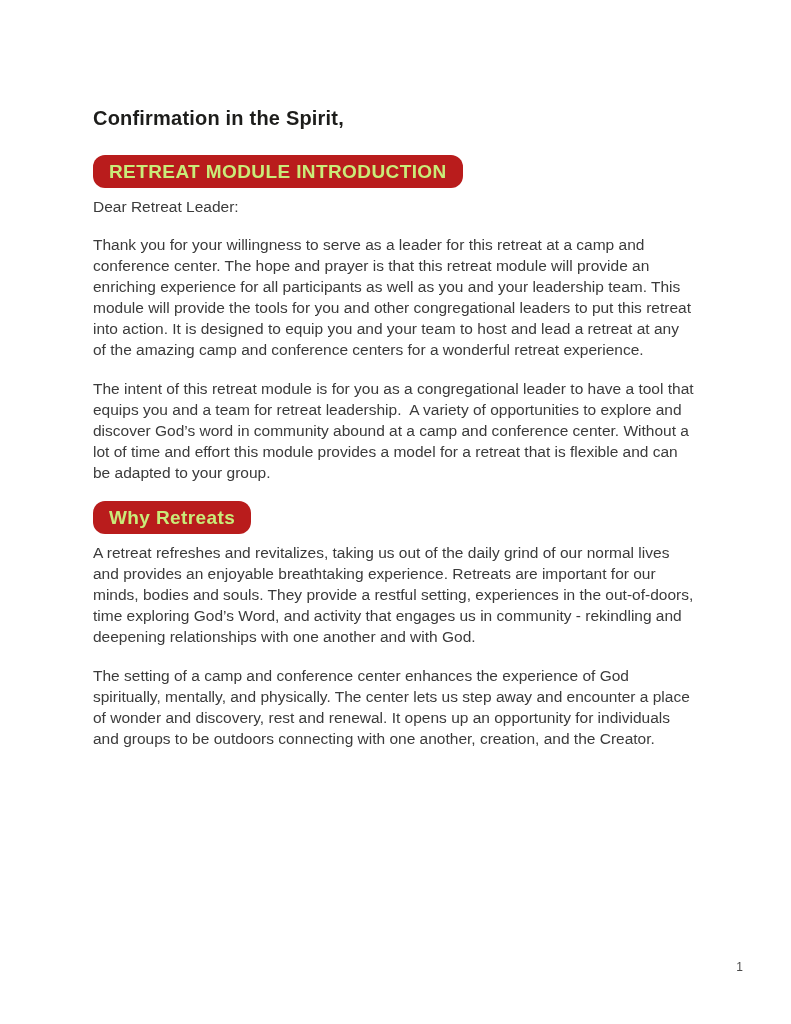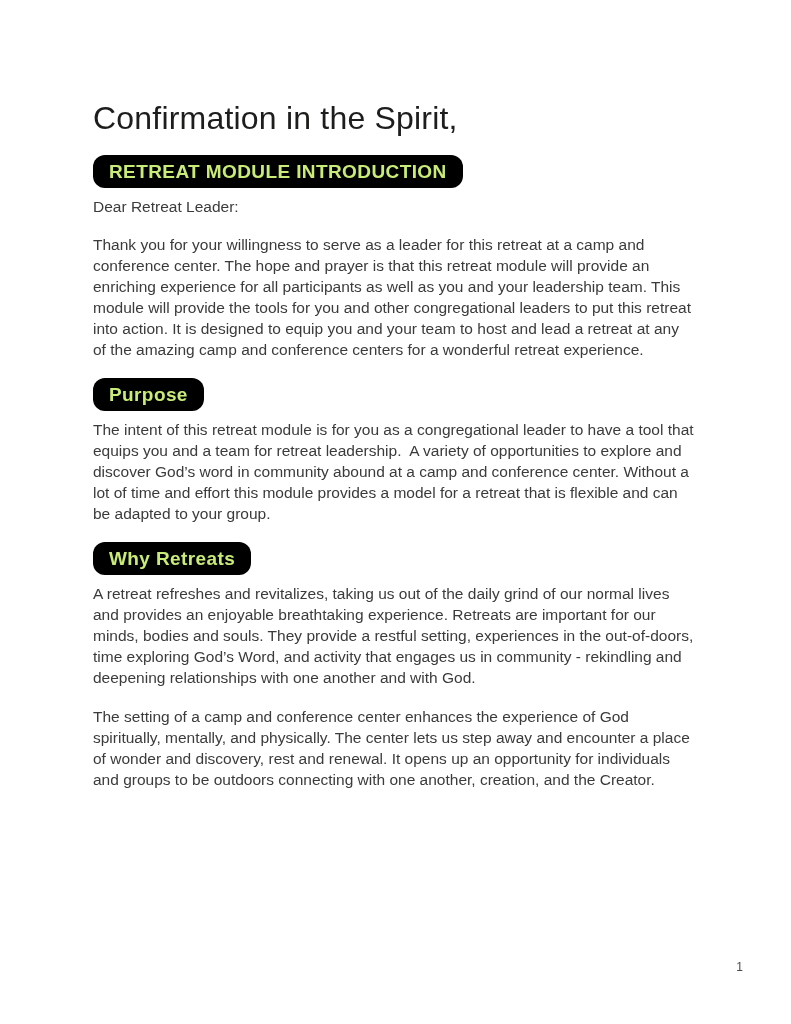--- a/index.html
+++ b/index.html
@@ -11,30 +11,30 @@
     position: relative;
     width: 791px;
     height: 1024px;
     background: #ffffff;
     font-family: "Liberation Sans", sans-serif;
     box-sizing: border-box;
     padding: 95px 96px 0 93px;
     overflow: hidden;
   }
   .doc-title {
-    font-size: 32px;
+    font-size: 20px;
     line-height: 46px;
-    font-weight: 400;
+    font-weight: 700;
     letter-spacing: 0.2px;
     color: #1d1d1b;
     margin: 0 0 14px 0;
   }
   .section-badge {
     display: inline-block;
-    background: #000000;
+    background: #b91c1c;
     color: #c9ec79;
     font-weight: 700;
     font-size: 19px;
     line-height: 33px;
     padding: 0 16px;
     border-radius: 12px;
     margin: 0 0 8px 0;
     letter-spacing: 0.4px;
     white-space: nowrap;
   }
@@ -68,21 +68,20 @@
   <h1 class="doc-title"><span>Confirmation in the Spirit,</span><br>
   </h1>
 
   <div class="section">
     <div class="section-badge">RETREAT MODULE INTRODUCTION</div>
     <p class="para lead-line">Dear Retreat Leader:</p>
     <p class="para">Thank you for your willingness to serve as a leader for this retreat at a camp and conference center. The hope and prayer is that this retreat module will provide an enriching experience for all participants as well as you and your leadership team. This module will provide the tools for you and other congregational leaders to put this retreat into action. It is designed to equip you and your team to host and lead a retreat at any of the amazing camp and conference centers for a wonderful retreat experience.</p>
   </div>
 
   <div class="section">
-    <div class="section-badge">Purpose</div>
     <p class="para">The intent of this retreat module is for you as a congregational leader to have a tool that equips you and a team for retreat leadership.  A variety of opportunities to explore and discover God’s word in community abound at a camp and conference center. Without a lot of time and effort this module provides a model for a retreat that is flexible and can be adapted to your group.</p>
   </div>
 
   <div class="section">
     <div class="section-badge">Why Retreats</div>
     <p class="para">A retreat refreshes and revitalizes, taking us out of the daily grind of our normal lives and provides an enjoyable breathtaking experience. Retreats are important for our minds, bodies and souls. They provide a restful setting, experiences in the out-of-doors, time exploring God’s Word, and activity that engages us in community - rekindling and deepening relationships with one another and with God.</p>
   </div>
 
   <div class="section">
     <p class="para">The setting of a camp and conference center enhances the experience of God spiritually, mentally, and physically. The center lets us step away and encounter a place of wonder and discovery, rest and renewal. It opens up an opportunity for individuals and groups to be outdoors connecting with one another, creation, and the Creator.</p>

